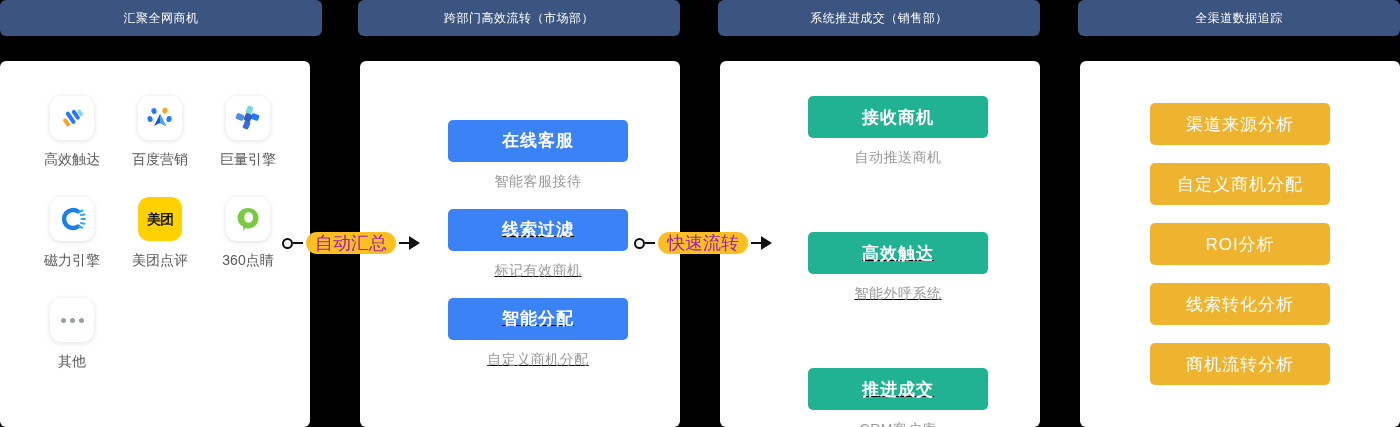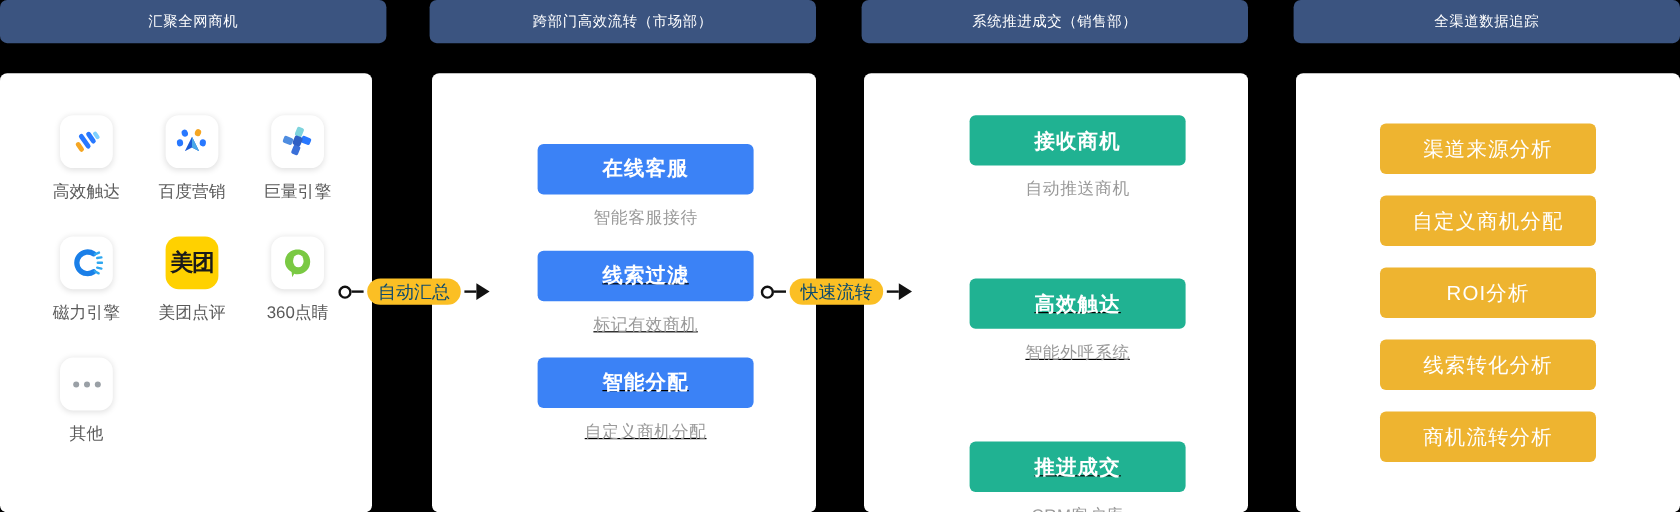--- a/index.html
+++ b/index.html
@@ -86,21 +86,21 @@
     font-size: 14px;
     color: #5a5a5a;
     white-space: nowrap;
   }
   .dots { display: flex; gap: 4px; }
   .dots i {
     width: 5px; height: 5px; border-radius: 50%;
     background: #9aa0a6; display: block;
   }
   .mt-text {
-    font-size: 19px; font-weight: bold; color: #1a1a1a;
+    font-size: 14px; font-weight: bold; color: #1a1a1a;
     line-height: 1; letter-spacing: -1px;
   }
 
   
   .stack {
     position: absolute;
     top: 0; left: 0;
     width: 100%; height: 100%;
     display: flex;
     flex-direction: column;
@@ -173,22 +173,22 @@
   .conn-dash.gapped {
     background: none;
     border-top: 2.5px dashed #111111;
     height: 0;
   }
   .conn-pill {
     height: 22px;
     padding: 0 9px;
     border-radius: 11px;
     background: #fbbf24;
-    color: #0c4a6e;
-    font-size: 15px;
+    color: #a21caf;
+    font-size: 18px;
     display: flex; align-items: center; justify-content: center;
     white-space: nowrap;
     margin: 0 3px;
   }
   .conn-arrow {
     width: 0; height: 0;
     border-top: 7px solid transparent;
     border-bottom: 7px solid transparent;
     border-left: 11px solid #111111;
     flex: 0 0 auto;

